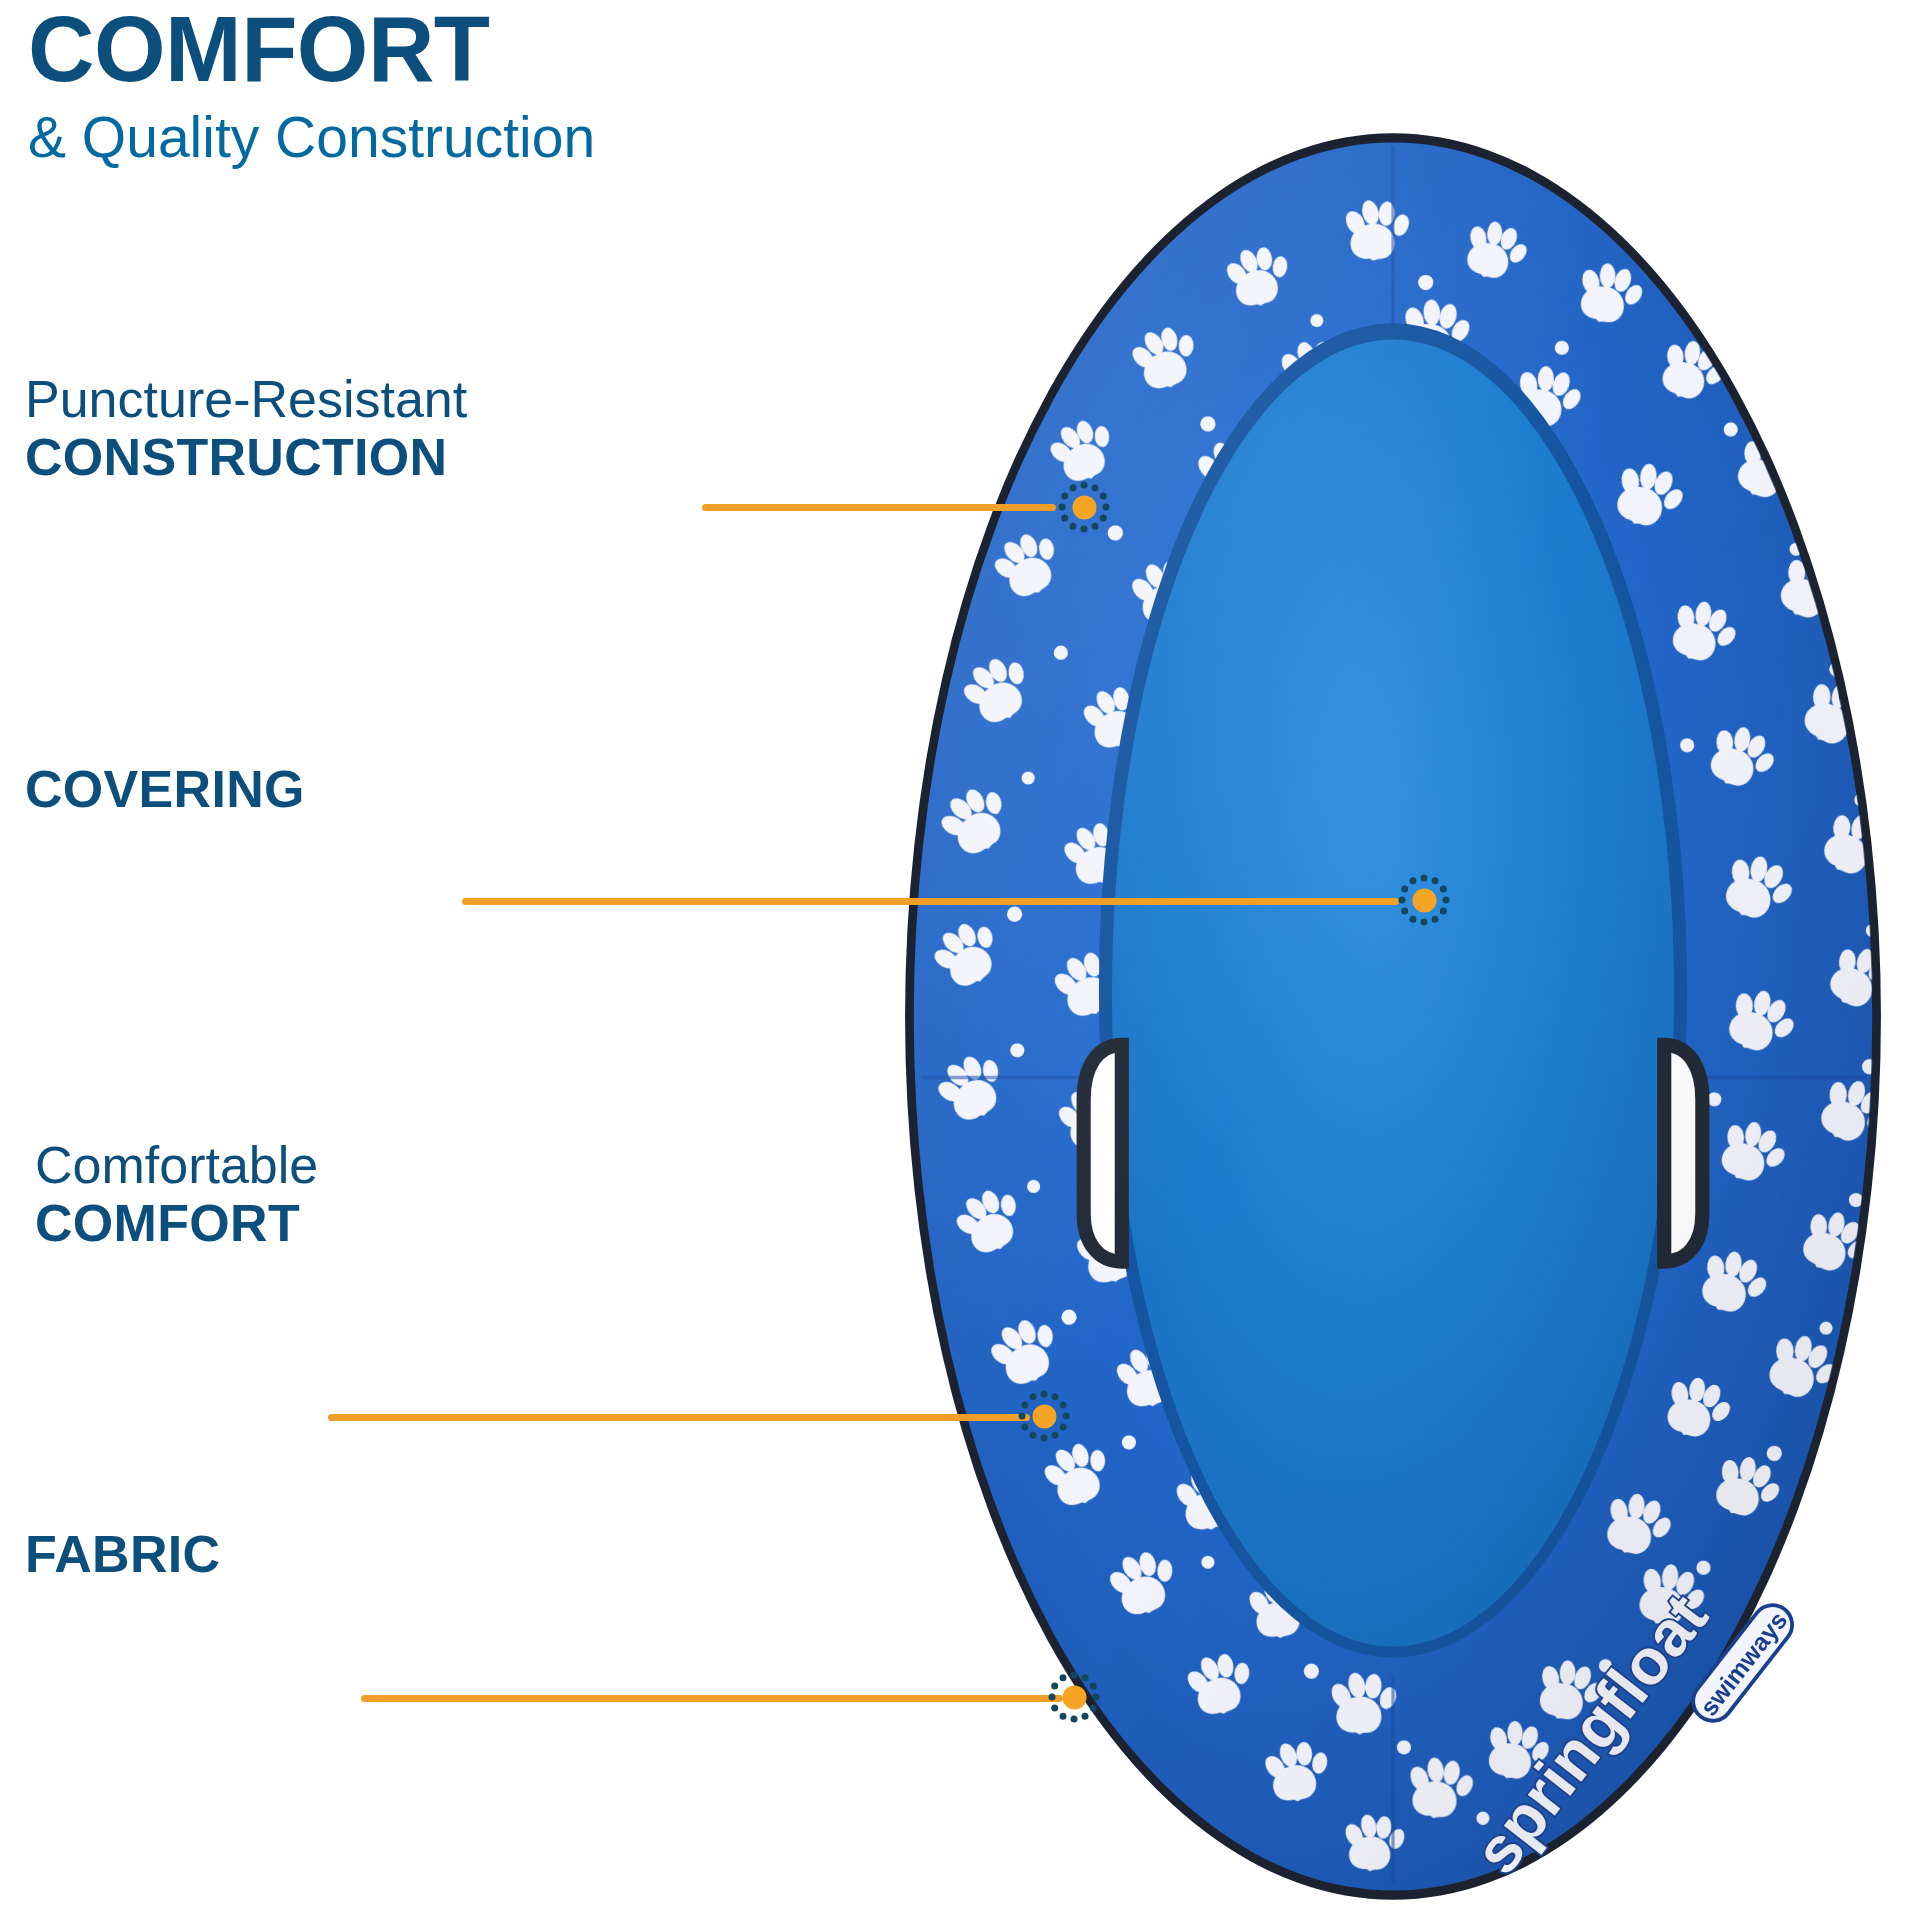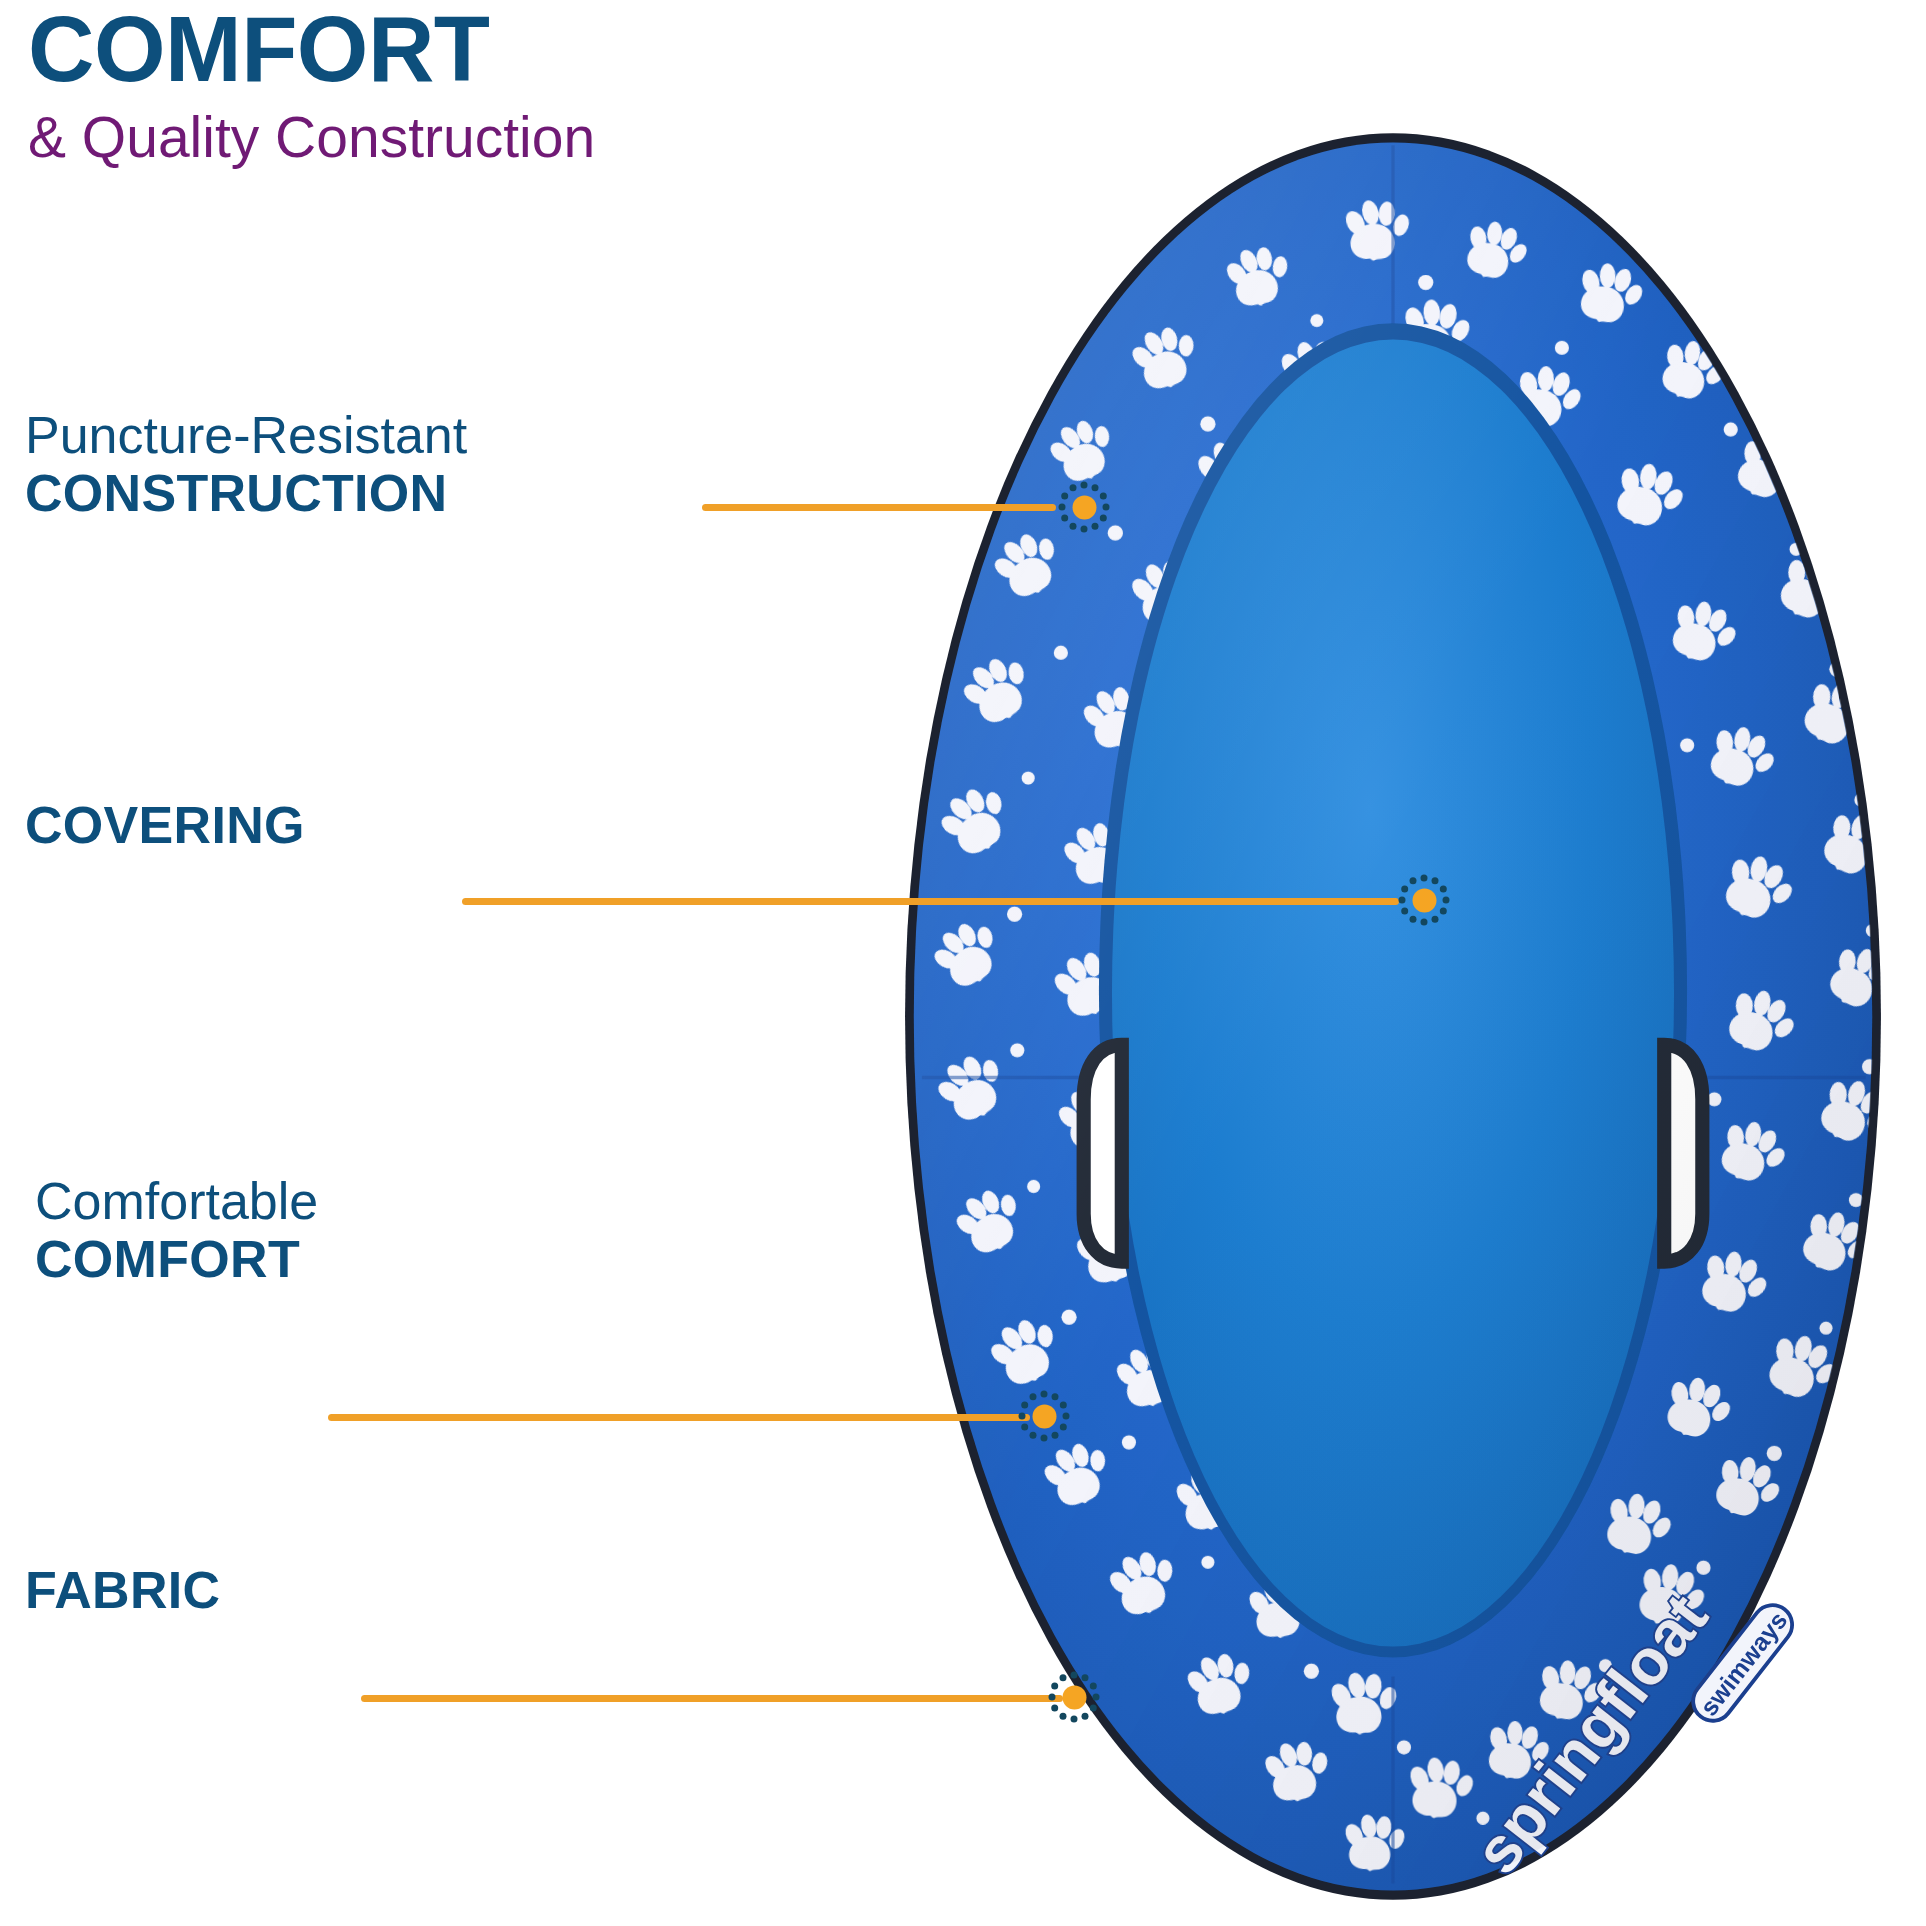--- a/index.html
+++ b/index.html
@@ -40,21 +40,20 @@
     margin:0;
     margin-top:5.4px;
     white-space:nowrap;
   }
 
   
   .callout{
     position:absolute;
     color:#0d4f7c;
     white-space:nowrap;
-    margin-top:36px;
   }
   .callout .ln1{
     font-size:52px;
     font-weight:400;
     line-height:1.12;
     display:block;
   }
   .callout .ln2{
     font-size:52px;
     font-weight:700;
@@ -125,21 +124,21 @@
   }
   #float-svg{ display:block; width:100%; height:100%; }
 </style>
 </head>
 <body>
 
 <div id="page">
 
   <div id="headline">
     <div id="title-main" style="color: rgb(13, 79, 124);">COMFORT</div>
-    <div id="title-sub" style="color: #701a75;">&amp; Quality Construction</div>
+    <div id="title-sub" style="color: #0369a1;">&amp; Quality Construction</div>
   </div>
 
   <div id="float-wrap">
     <svg id="float-svg" viewBox="0 0 1880 3296" xmlns="http://www.w3.org/2000/svg">
       <defs>
 
         <radialGradient id="gOuter" cx="42%" cy="40%" r="75%">
           <stop offset="0%" stop-color="#2a74dd"></stop>
           <stop offset="55%" stop-color="#1a5fc4"></stop>
           <stop offset="100%" stop-color="#134ea8"></stop>

